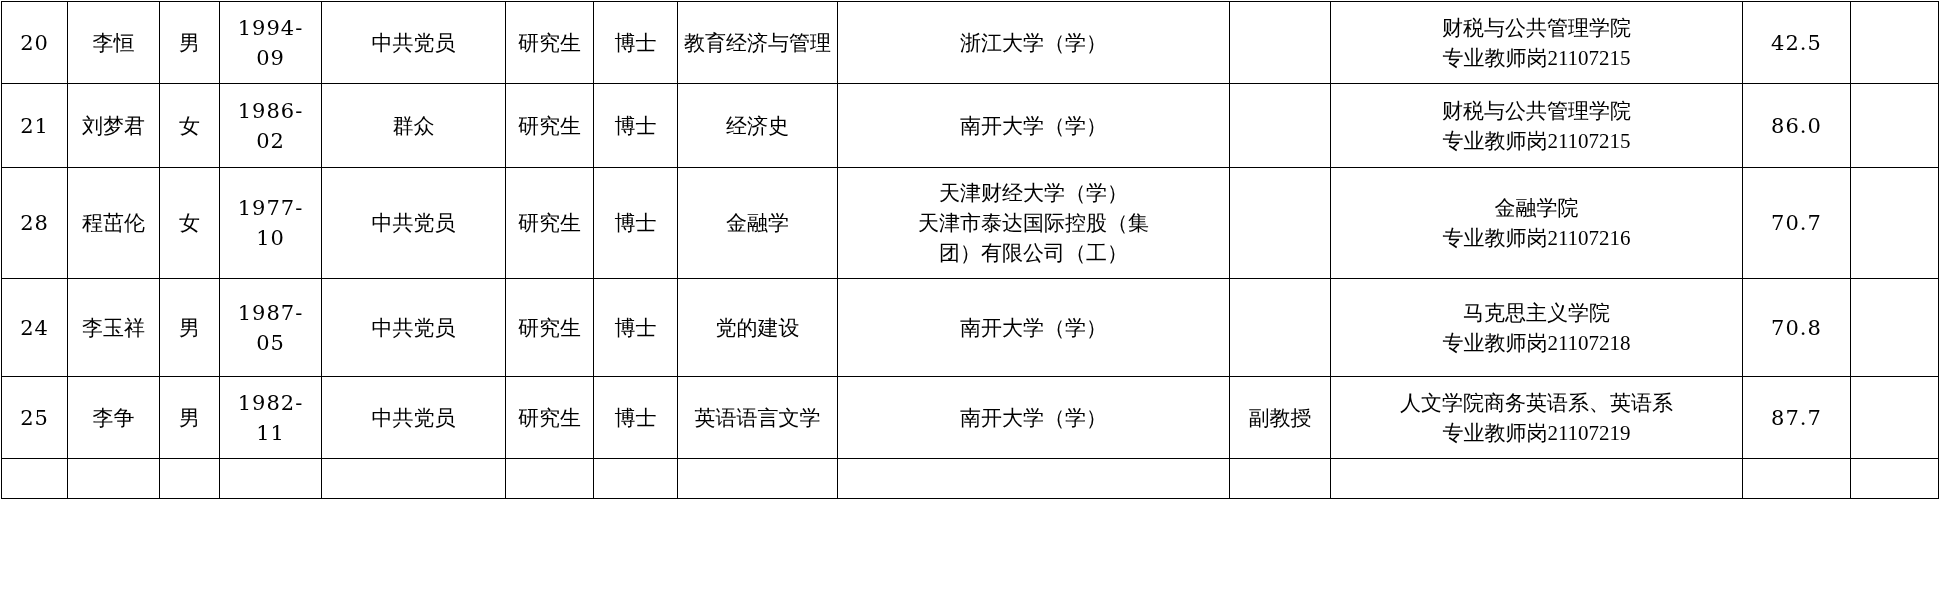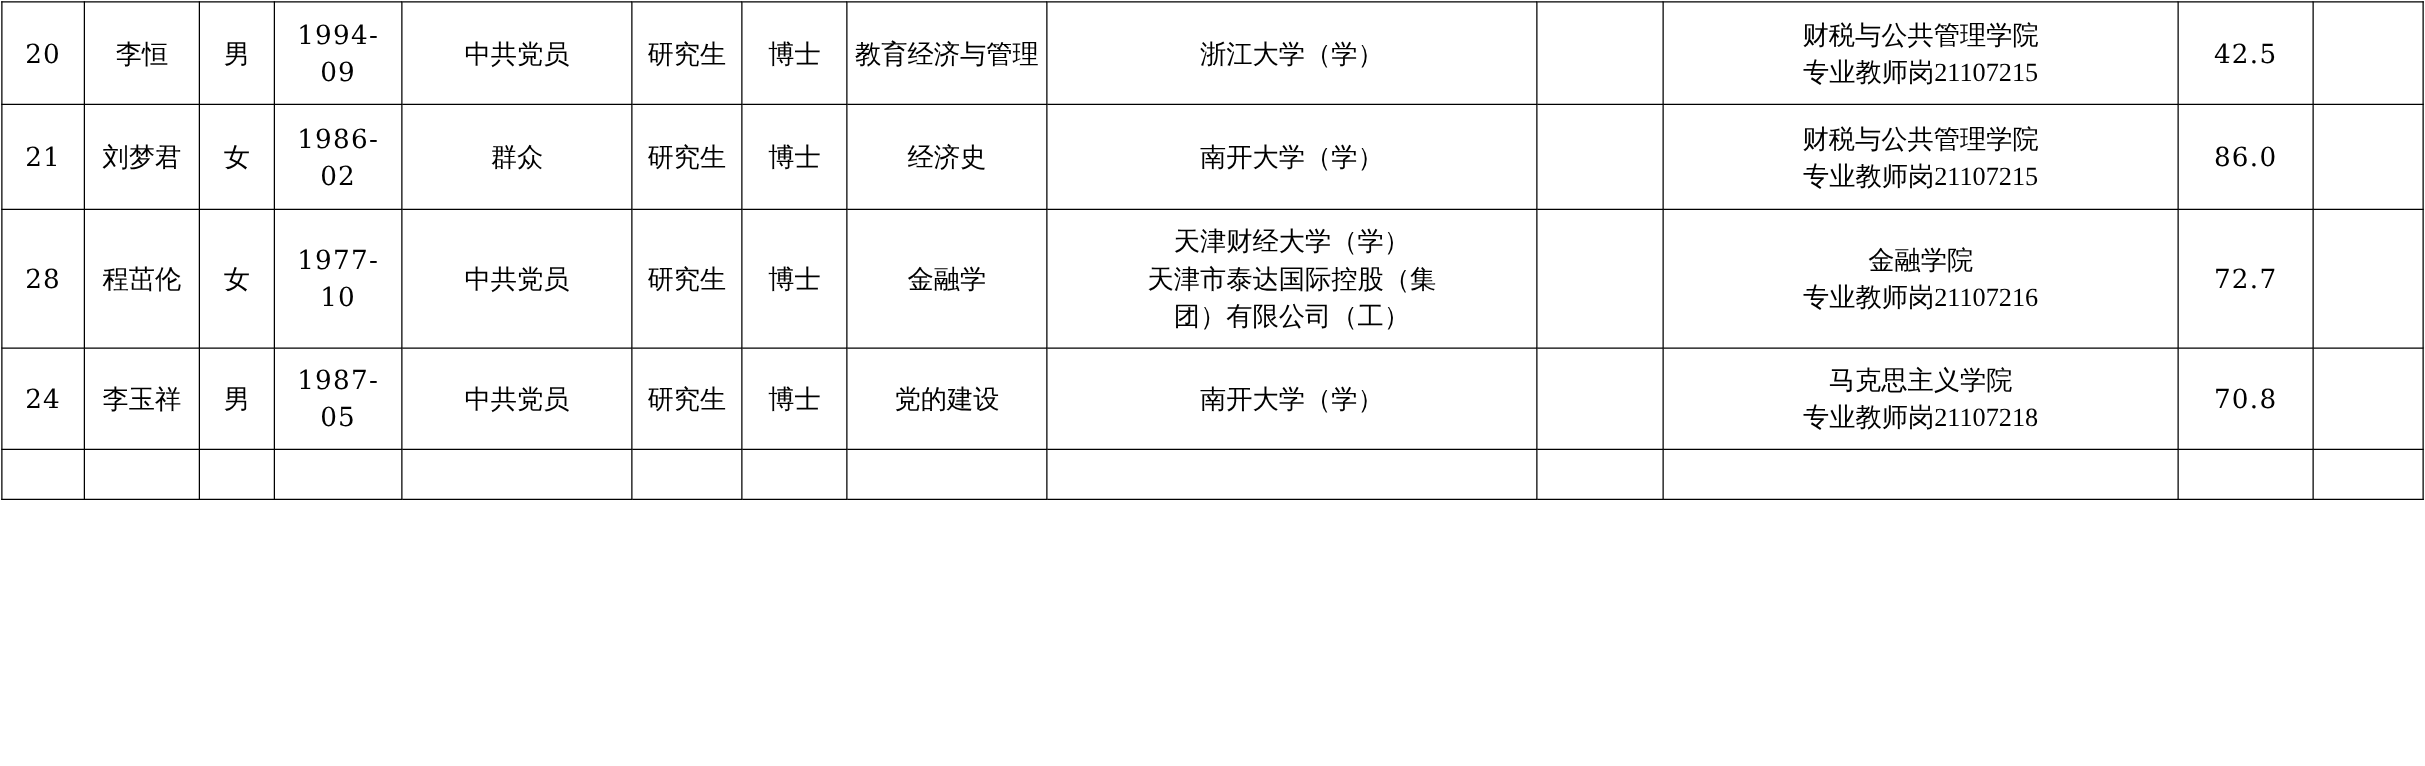--- a/index.html
+++ b/index.html
@@ -31,21 +31,21 @@
     line-height: 30px;
     padding: 0 4px;
     overflow: hidden;
     white-space: pre-line;
   }
   tr.r-19 { height: 80px; }
   tr.r-20 { height: 82px; }
   tr.r-21 { height: 84px; }
   tr.r-22 { height: 84px; }
   tr.r-23 { height: 111px; }
-  tr.r-24 { height: 81px; }
+  tr.r-24 { height: 98px; }
   tr.r-25 { height: 82px; }
   tr.r-partial { height: 40px; }
   td.num {
     font-family: "DejaVu Serif", "Liberation Serif", serif;
     letter-spacing: 1px;
   }
 </style>
 </head>
 <body>
 
@@ -106,37 +106,53 @@
       <td>中共党员</td>
       <td>研究生</td>
       <td>博士</td>
       <td>金融学</td>
       <td>天津财经大学（学）
 天津市泰达国际控股（集
 团）有限公司（工）</td>
       <td></td>
       <td>金融学院
 专业教师岗21107216</td>
-      <td class="num">72.7</td>
+      <td class="num">70.7</td>
       <td></td>
     </tr>
     <tr class="r-24">
       <td class="num">24</td>
       <td>李玉祥</td>
       <td>男</td>
       <td class="num">1987-05</td>
       <td>中共党员</td>
       <td>研究生</td>
       <td>博士</td>
       <td>党的建设</td>
       <td>南开大学（学）</td>
       <td></td>
       <td>马克思主义学院
 专业教师岗21107218</td>
       <td class="num">70.8</td>
+      <td></td>
+    </tr>
+    <tr class="r-25">
+      <td class="num">25</td>
+      <td>李争</td>
+      <td>男</td>
+      <td class="num">1982-11</td>
+      <td>中共党员</td>
+      <td>研究生</td>
+      <td>博士</td>
+      <td>英语语言文学</td>
+      <td>南开大学（学）</td>
+      <td>副教授</td>
+      <td>人文学院商务英语系、英语系
+专业教师岗21107219</td>
+      <td class="num">87.7</td>
       <td></td>
     </tr>
     <tr class="r-partial">
       <td></td>
       <td></td>
       <td></td>
       <td></td>
       <td></td>
       <td></td>
       <td></td>

